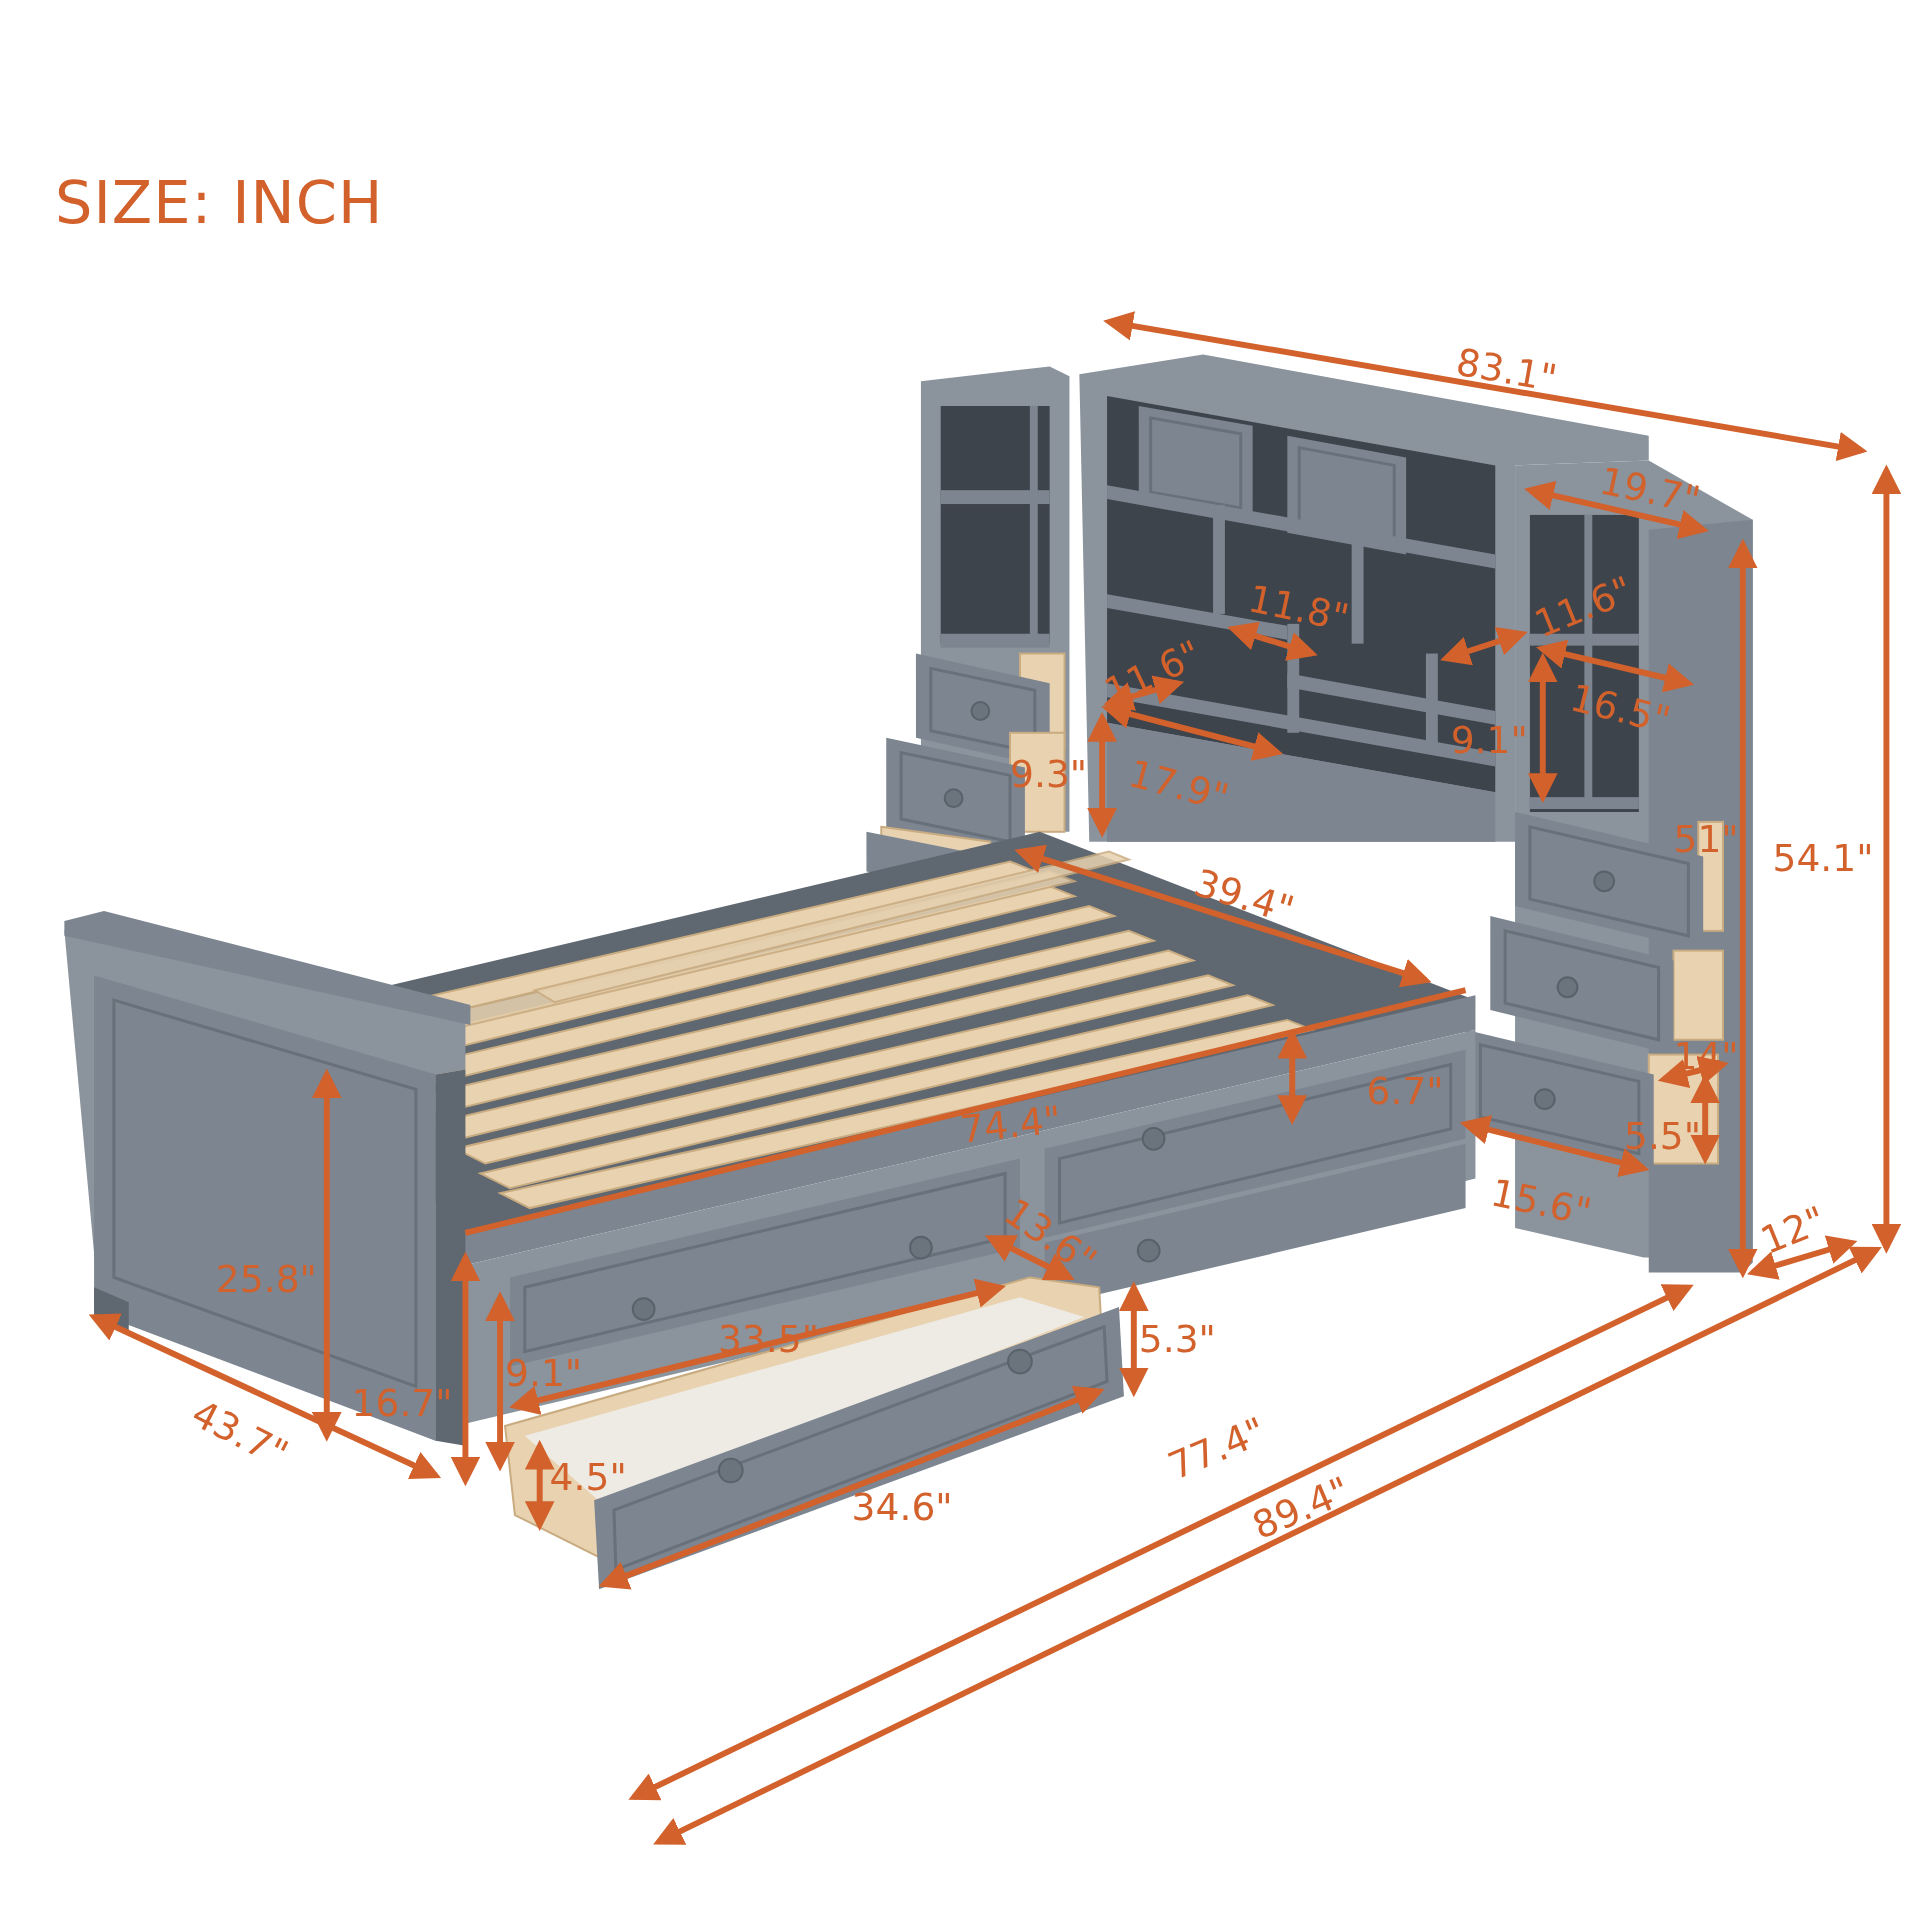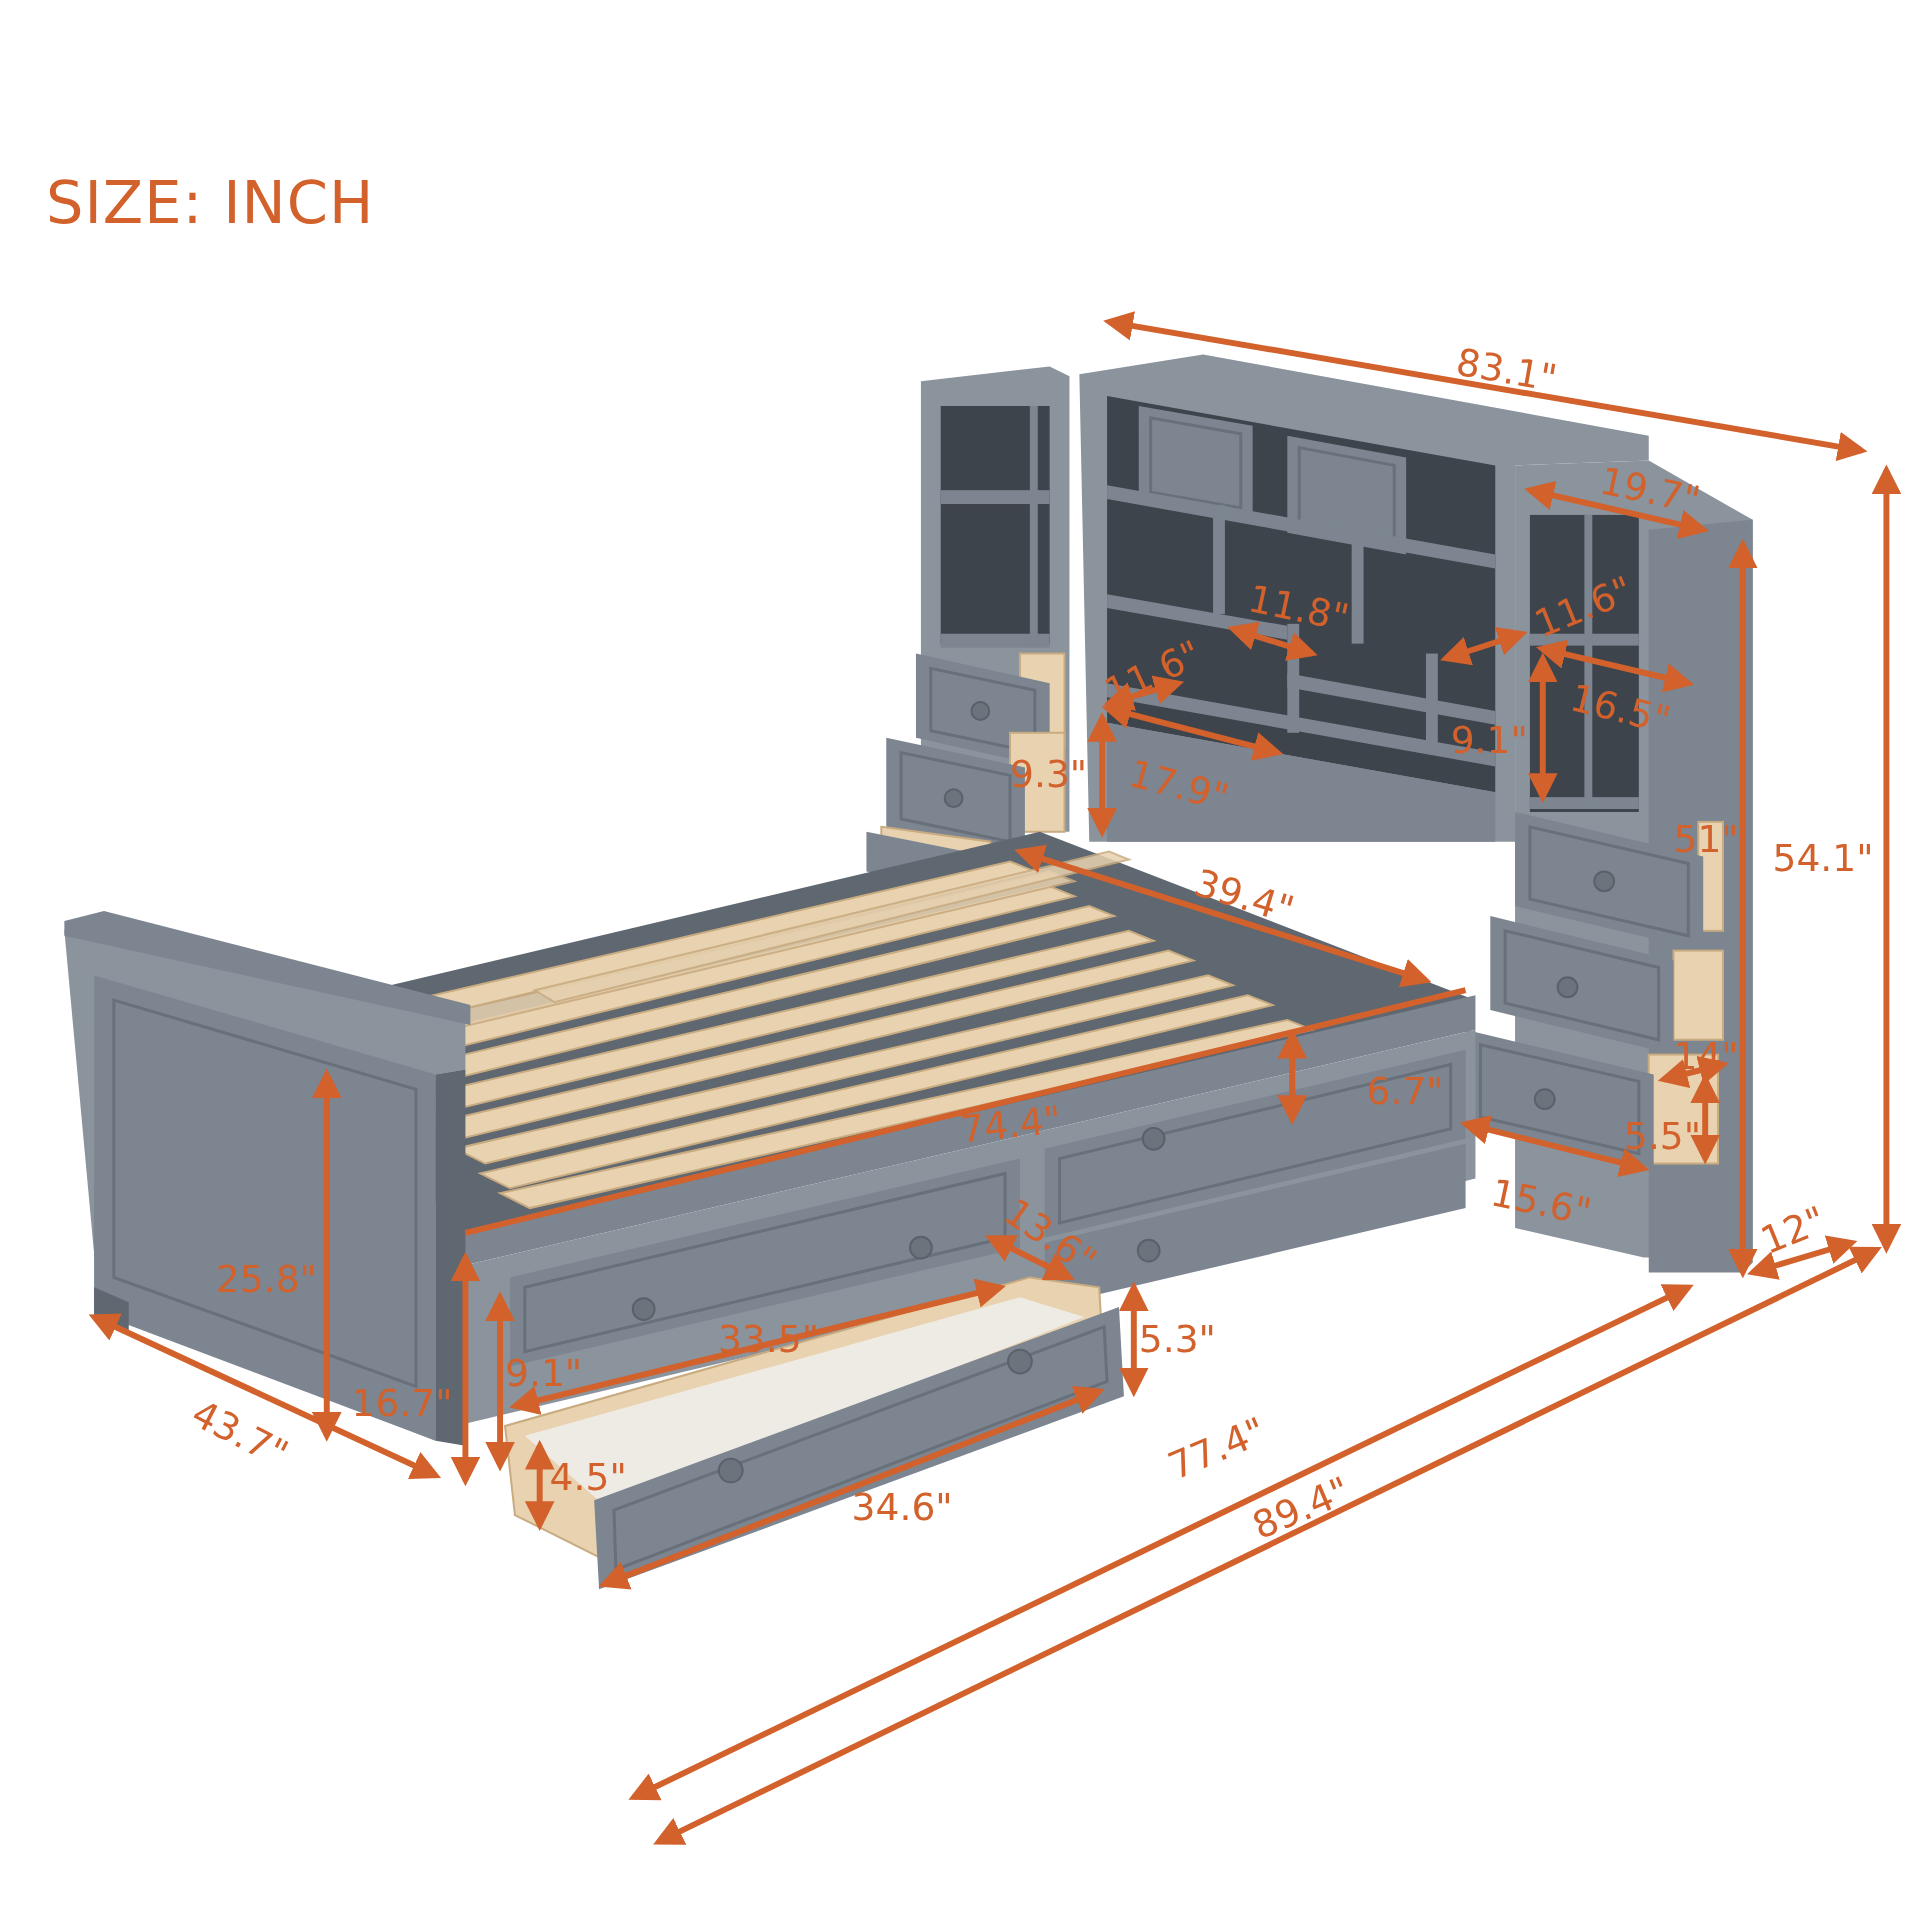--- a/index.html
+++ b/index.html
@@ -1,17 +1,17 @@
 <!DOCTYPE html>
 <html><head>
 <meta charset="utf-8">
 <style>
   html, body { margin: 0; padding: 0; background: #ffffff; }
   body { width: 1927px; height: 1927px; position: relative; overflow: hidden; font-family: "DejaVu Sans", sans-serif; }
-  .title { position: absolute; left: 46px; top: 168px; font-size: 59px; color: #d2612c; letter-spacing: 1px; font-family: "DejaVu Sans", sans-serif; }
+  .title { position: absolute; left: 55px; top: 168px; font-size: 59px; color: #d2612c; letter-spacing: 1px; font-family: "DejaVu Sans", sans-serif; }
   svg { position: absolute; left: 0; top: 0; }
   .dim { fill: #d2612c; font-family: "DejaVu Sans", sans-serif; font-size: 38px; }
   .dimline { stroke: #d2612c; stroke-width: 6; fill: none; }
   .wood { fill: #e8d2b0; stroke: #c9ab80; stroke-width: 2; }
   .gray { fill: #7c8590; }
   .gray-l { fill: #8b939d; }
   .gray-d { fill: #5f6770; }
   .gray-dd { fill: #3e444c; }
   .panel { fill: none; stroke: #68707a; stroke-width: 3; }
   .knob { fill: #6b737d; stroke: #59616a; stroke-width: 2; }

